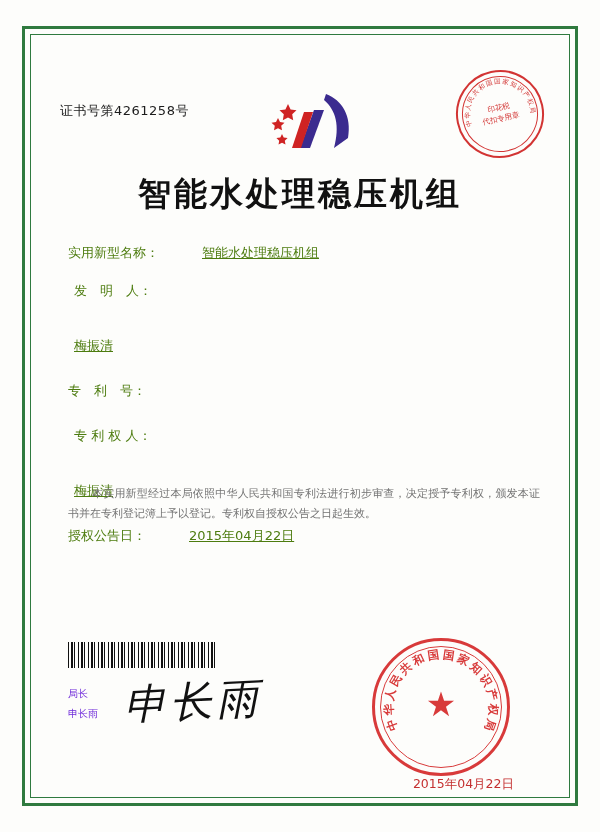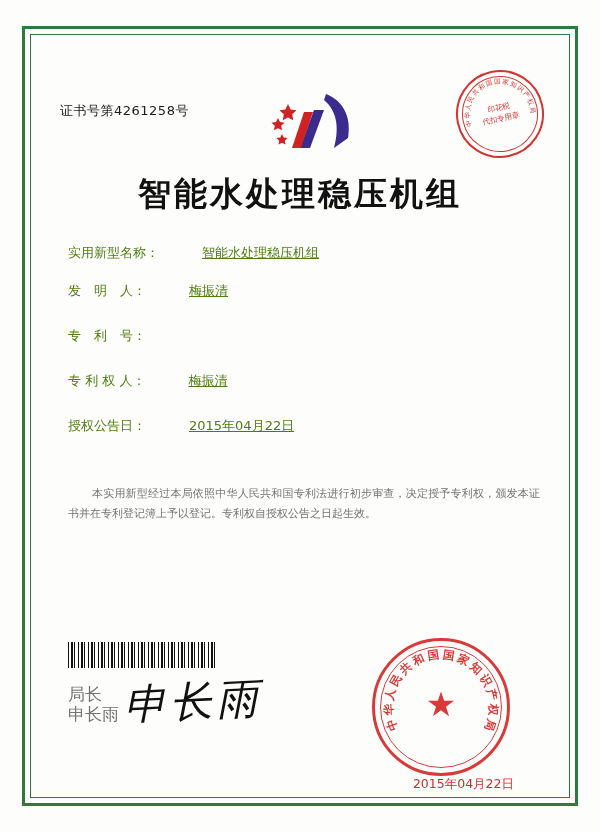--- a/index.html
+++ b/index.html
@@ -143,21 +143,21 @@
     gap: 37px;
   }
   .field-label {
     white-space: nowrap;
   }
   .field-value {
     margin-left: 6px;
     white-space: nowrap;
     text-decoration: underline;
   }
-  .field-row.gap-lg { margin-bottom: 27px; }
+  .field-row.gap-lg { margin-bottom: 27px; flex-direction: column; }
 
   
   .body-text {
     position: absolute;
     left: 22px;
     right: 14px;
     top: 432px;
     font-size: 11px;
     line-height: 20px;
     color: #737373;
@@ -181,23 +181,23 @@
         #111 0px, #111 1px, transparent 1px, transparent 3px,
         #111 3px, #111 5px, transparent 5px, transparent 6px,
         #111 6px, #111 7px, transparent 7px, transparent 10px);
   }
 
   
   .sig-block {
     position: absolute;
     left: 22px;
     top: 632px;
-    font-size: 17px;
+    font-size: 10px;
     line-height: 20px;
-    color: #737373;
+    color: #6d28d9;
     font-family: "DejaVu Sans", sans-serif;
   }
   .sig-script {
     position: absolute;
     left: 78px;
     top: 622px;
     font-size: 42px;
     font-family: "DejaVu Serif", serif;
     font-style: italic;
     color: #111;

